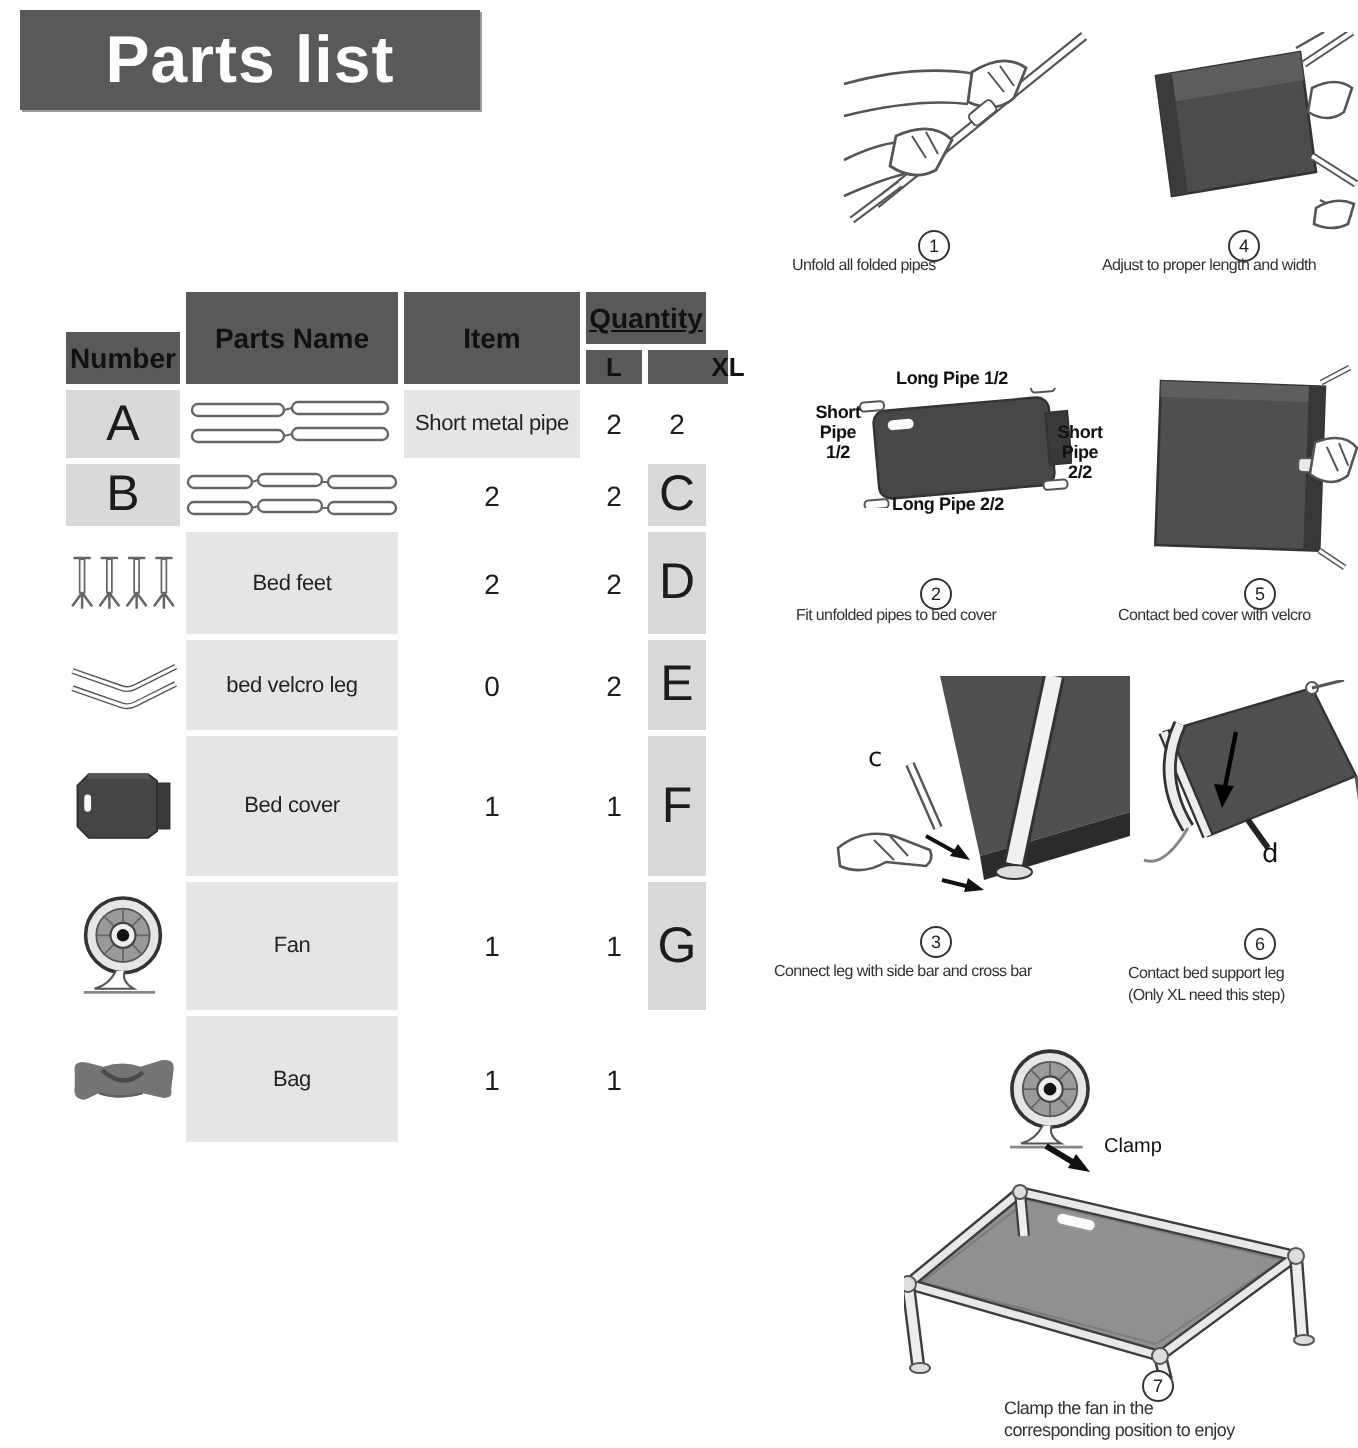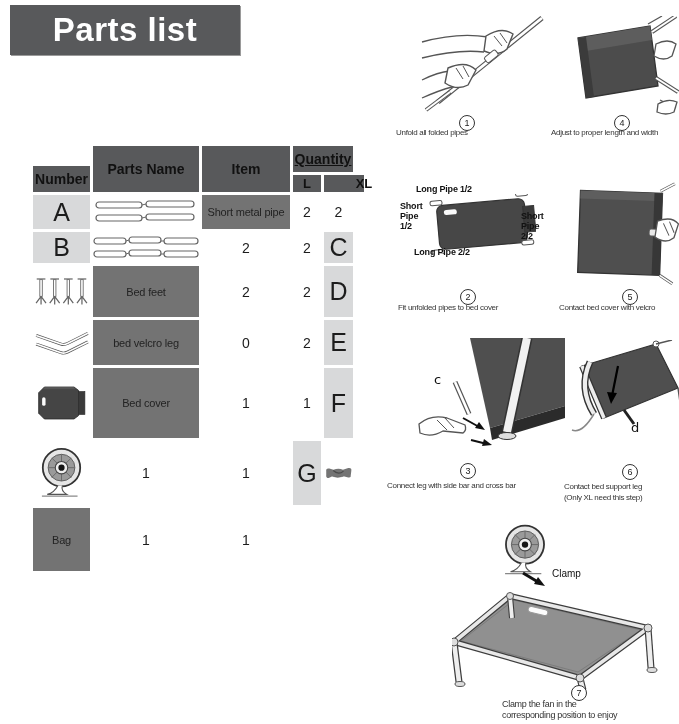--- a/index.html
+++ b/index.html
@@ -17,29 +17,29 @@
   .cell{display:flex;align-items:center;justify-content:center;text-align:center;}
   .th{background:#58595b;color:#111;font-weight:bold;font-size:14px;}
   .th-number{grid-column:1;grid-row:1/3;margin-top:20px;}
   .th-name{grid-column:2;grid-row:1/3;}
   .th-item{grid-column:3;grid-row:1/3;}
   .th-qty{grid-column:4/6;grid-row:1;font-size:14px;text-decoration:underline;}
   .th-l{grid-column:4;grid-row:2;font-size:13px;}
   .th-xl{grid-column:5;grid-row:2;font-size:13px;padding-left:40px;}
   .c-num{background:#d8d9da;font-size:25px;color:#1c1c1c;}
   .c-img{background:#fff;}
-  .c-item{background:#737373;font-size:11px;letter-spacing:-.2px;color:#232323;padding:0 2px;}
+  .c-item{background:#e5e5e5;font-size:11px;letter-spacing:-.2px;color:#232323;padding:0 2px;}
   .c-qty{background:#fff;font-size:14px;color:#1c1c1c;}
   
   .abs{position:absolute;}
   .cap{position:absolute;font-size:8px;letter-spacing:-.3px;color:#333;text-align:left;line-height:11px;}
   .badge{position:absolute;width:14px;height:14px;border:1px solid #333;border-radius:50%;
     display:flex;align-items:center;justify-content:center;font-size:9px;color:#222;background:#fff;}
   .plabel{position:absolute;font-weight:bold;font-size:9px;letter-spacing:-.2px;color:#111;
-    text-align:left;line-height:10px;white-space:pre-line;}
+    text-align:center;line-height:10px;white-space:pre-line;}
   .letterlabel{position:absolute;font-size:13px;color:#111;font-family:"DejaVu Sans",sans-serif;}
   .clamp-label{position:absolute;font-weight:normal;font-size:10px;color:#111;}
 </style>
 </head>
 <body>
 
 <div class="canvas">
 
   <div class="title-bar">
     <span>Parts list</span>
@@ -152,20 +152,21 @@
         <circle cx="32" cy="24" r="15" fill="#9a9a9a" stroke="#555" stroke-width="1"></circle>
         <g stroke="#666" stroke-width="1">
           <path d="M32,9 V39 M17,24 H47 M21,13 L43,35 M43,13 L21,35"></path>
         </g>
         <circle cx="32" cy="24" r="7" fill="#eee" stroke="#444" stroke-width="1.2"></circle>
         <circle cx="32" cy="24" r="3.5" fill="#141414"></circle>
         <path d="M28,44 Q24,52 16,54 L38,54 Q31,50 33,44" fill="#fff" stroke="#555" stroke-width="1.2"></path>
         <path d="M10,56 H50" stroke="#888" stroke-width="1.5"></path>
       </svg>
     </div>
+    <div class="cell c-item">Fan</div>
     <div class="cell c-qty">1</div>
     <div class="cell c-qty">1</div>
 
     <div class="cell c-num">G</div>
     <div class="cell c-img">
       <svg width="104" height="50" viewBox="0 0 104 50">
         <path d="M8,18 Q6,7 19,9 L34,13 Q52,7 68,13 L87,7 Q100,5 98,17 L96,33 Q98,43 87,41 L70,37 Q48,45 30,37 L17,43 Q6,43 8,31 Z" fill="#747474"></path>
         <path d="M33,16 Q52,34 70,18" stroke="#4a4a4a" stroke-width="4" fill="none"></path>
         <path d="M30,37 Q48,43 70,37" stroke="#5e5e5e" stroke-width="2" fill="none"></path>
       </svg>

